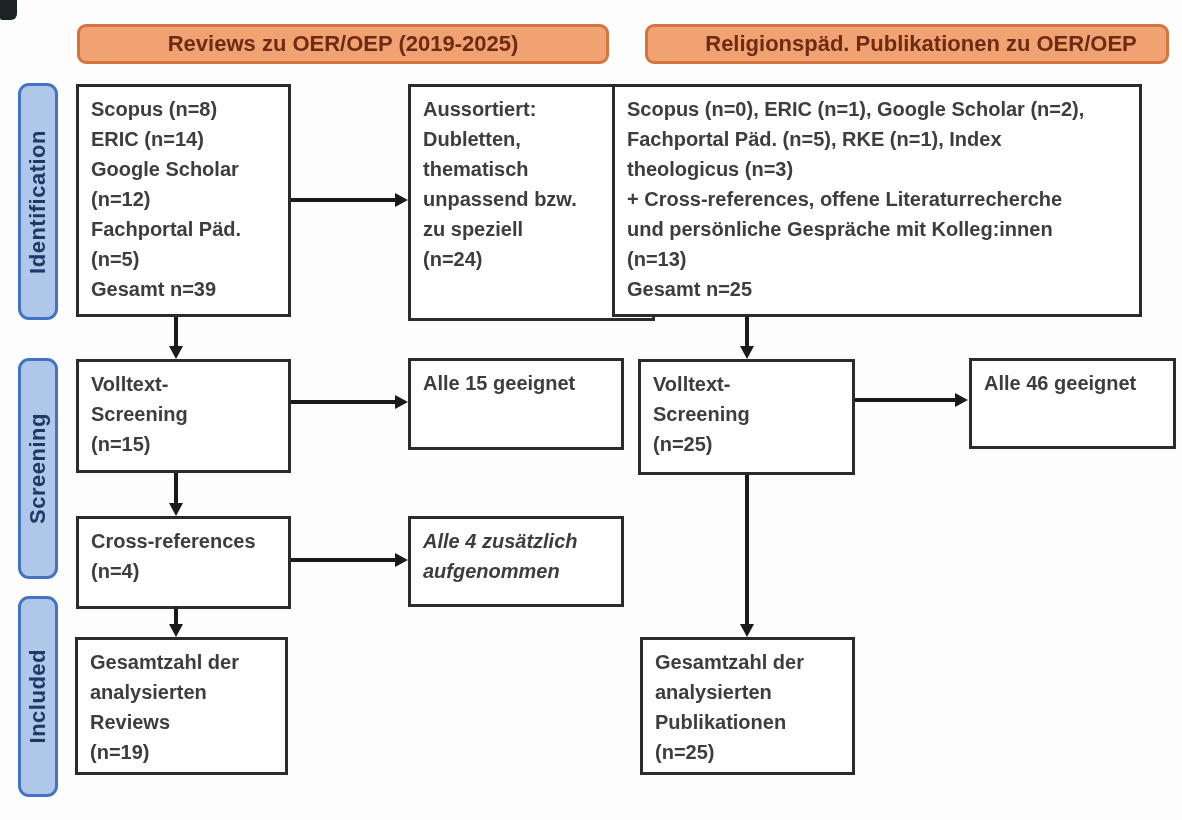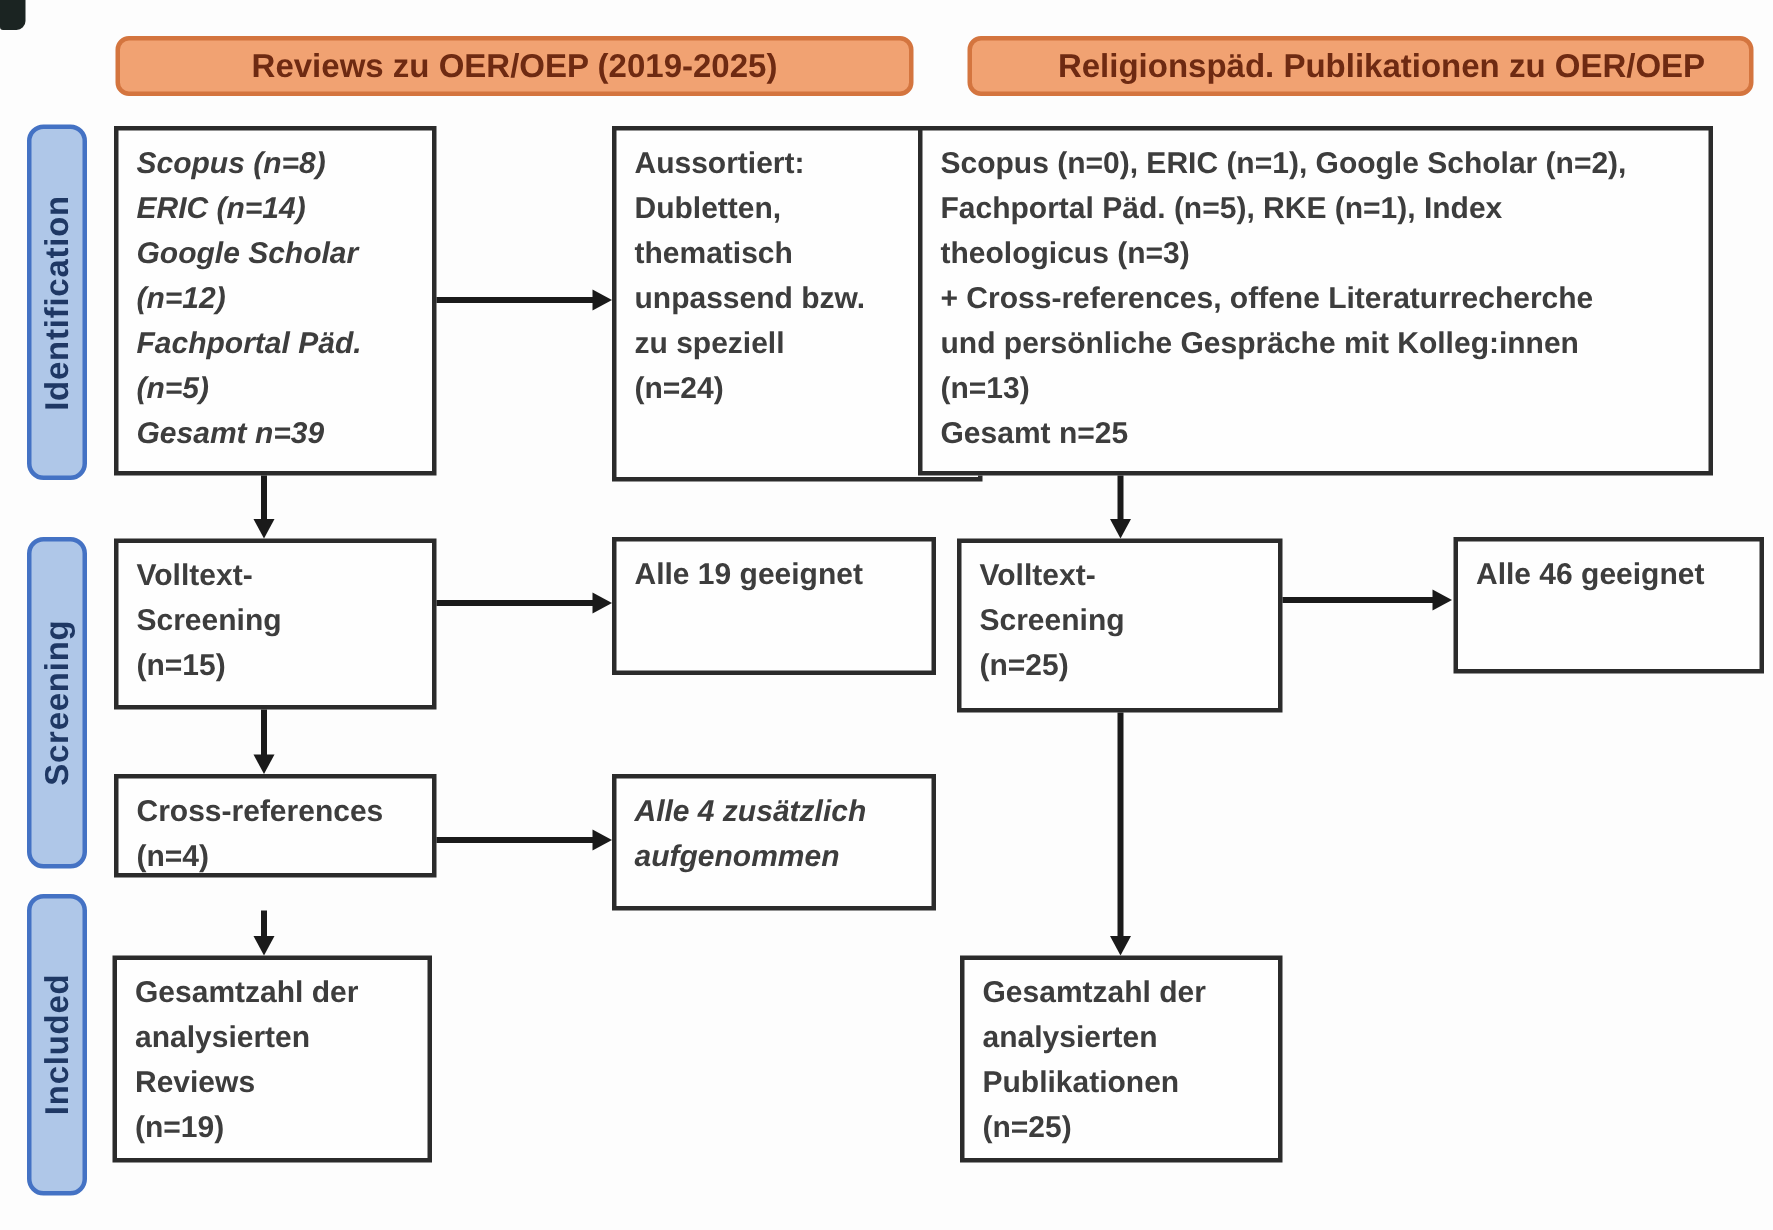--- a/index.html
+++ b/index.html
@@ -77,28 +77,28 @@
     background: #fefefe;
     border: 3px solid #2B2B2B;
     color: #3D3D3D;
     font-size: 20px;
     font-weight: 600;
     line-height: 30px;
     padding: 7px 12px;
     white-space: pre-line;
     overflow: hidden;
   }
-  .box-id-left        { left: 76px;  top: 84px;  width: 215px; height: 233px; font-style: italic; }
+  .box-id-left        { left: 76px;  top: 84px;  width: 215px; height: 233px; }
   .box-aussortiert    { left: 408px; top: 84px;  width: 247px; height: 237px; }
   .box-id-right       { left: 612px; top: 84px;  width: 530px; height: 233px; }
   .box-volltext-left  { left: 76px;  top: 359px; width: 215px; height: 114px; }
   .box-alle15         { left: 408px; top: 358px; width: 216px; height: 92px; }
   .box-volltext-right { left: 638px; top: 359px; width: 217px; height: 116px; }
   .box-alle25         { left: 969px; top: 358px; width: 207px; height: 91px; }
-  .box-crossref       { left: 76px;  top: 516px; width: 215px; height: 69px; }
+  .box-crossref       { left: 76px;  top: 516px; width: 215px; height: 93px; }
   .box-alle4          { left: 408px; top: 516px; width: 216px; height: 91px; font-style: italic; }
   .box-included-left  { left: 75px;  top: 637px; width: 213px; height: 138px; }
   .box-included-right { left: 640px; top: 637px; width: 215px; height: 138px; }
 
   
   .shaft {
     position: absolute;
     background: #1A1A1A;
   }
   .head {
@@ -146,21 +146,21 @@
 Gesamt n=39</div>
   <div class="fbox box-aussortiert">Aussortiert:
 Dubletten,
 thematisch
 unpassend bzw.
 zu speziell
 (n=24)</div>
   <div class="fbox box-volltext-left">Volltext-
 Screening
 (n=15)</div>
-  <div class="fbox box-alle15">Alle 19 geeignet</div>
+  <div class="fbox box-alle15">Alle 15 geeignet</div>
   <div class="fbox box-crossref">Cross-references
 (n=4)</div>
   <div class="fbox box-alle4">Alle 4 zusätzlich
 aufgenommen</div>
   <div class="fbox box-included-left">Gesamtzahl der
 analysierten
 Reviews
 (n=19)</div>
 
   <div class="fbox box-id-right">Scopus (n=0), ERIC (n=1), Google Scholar (n=2),

